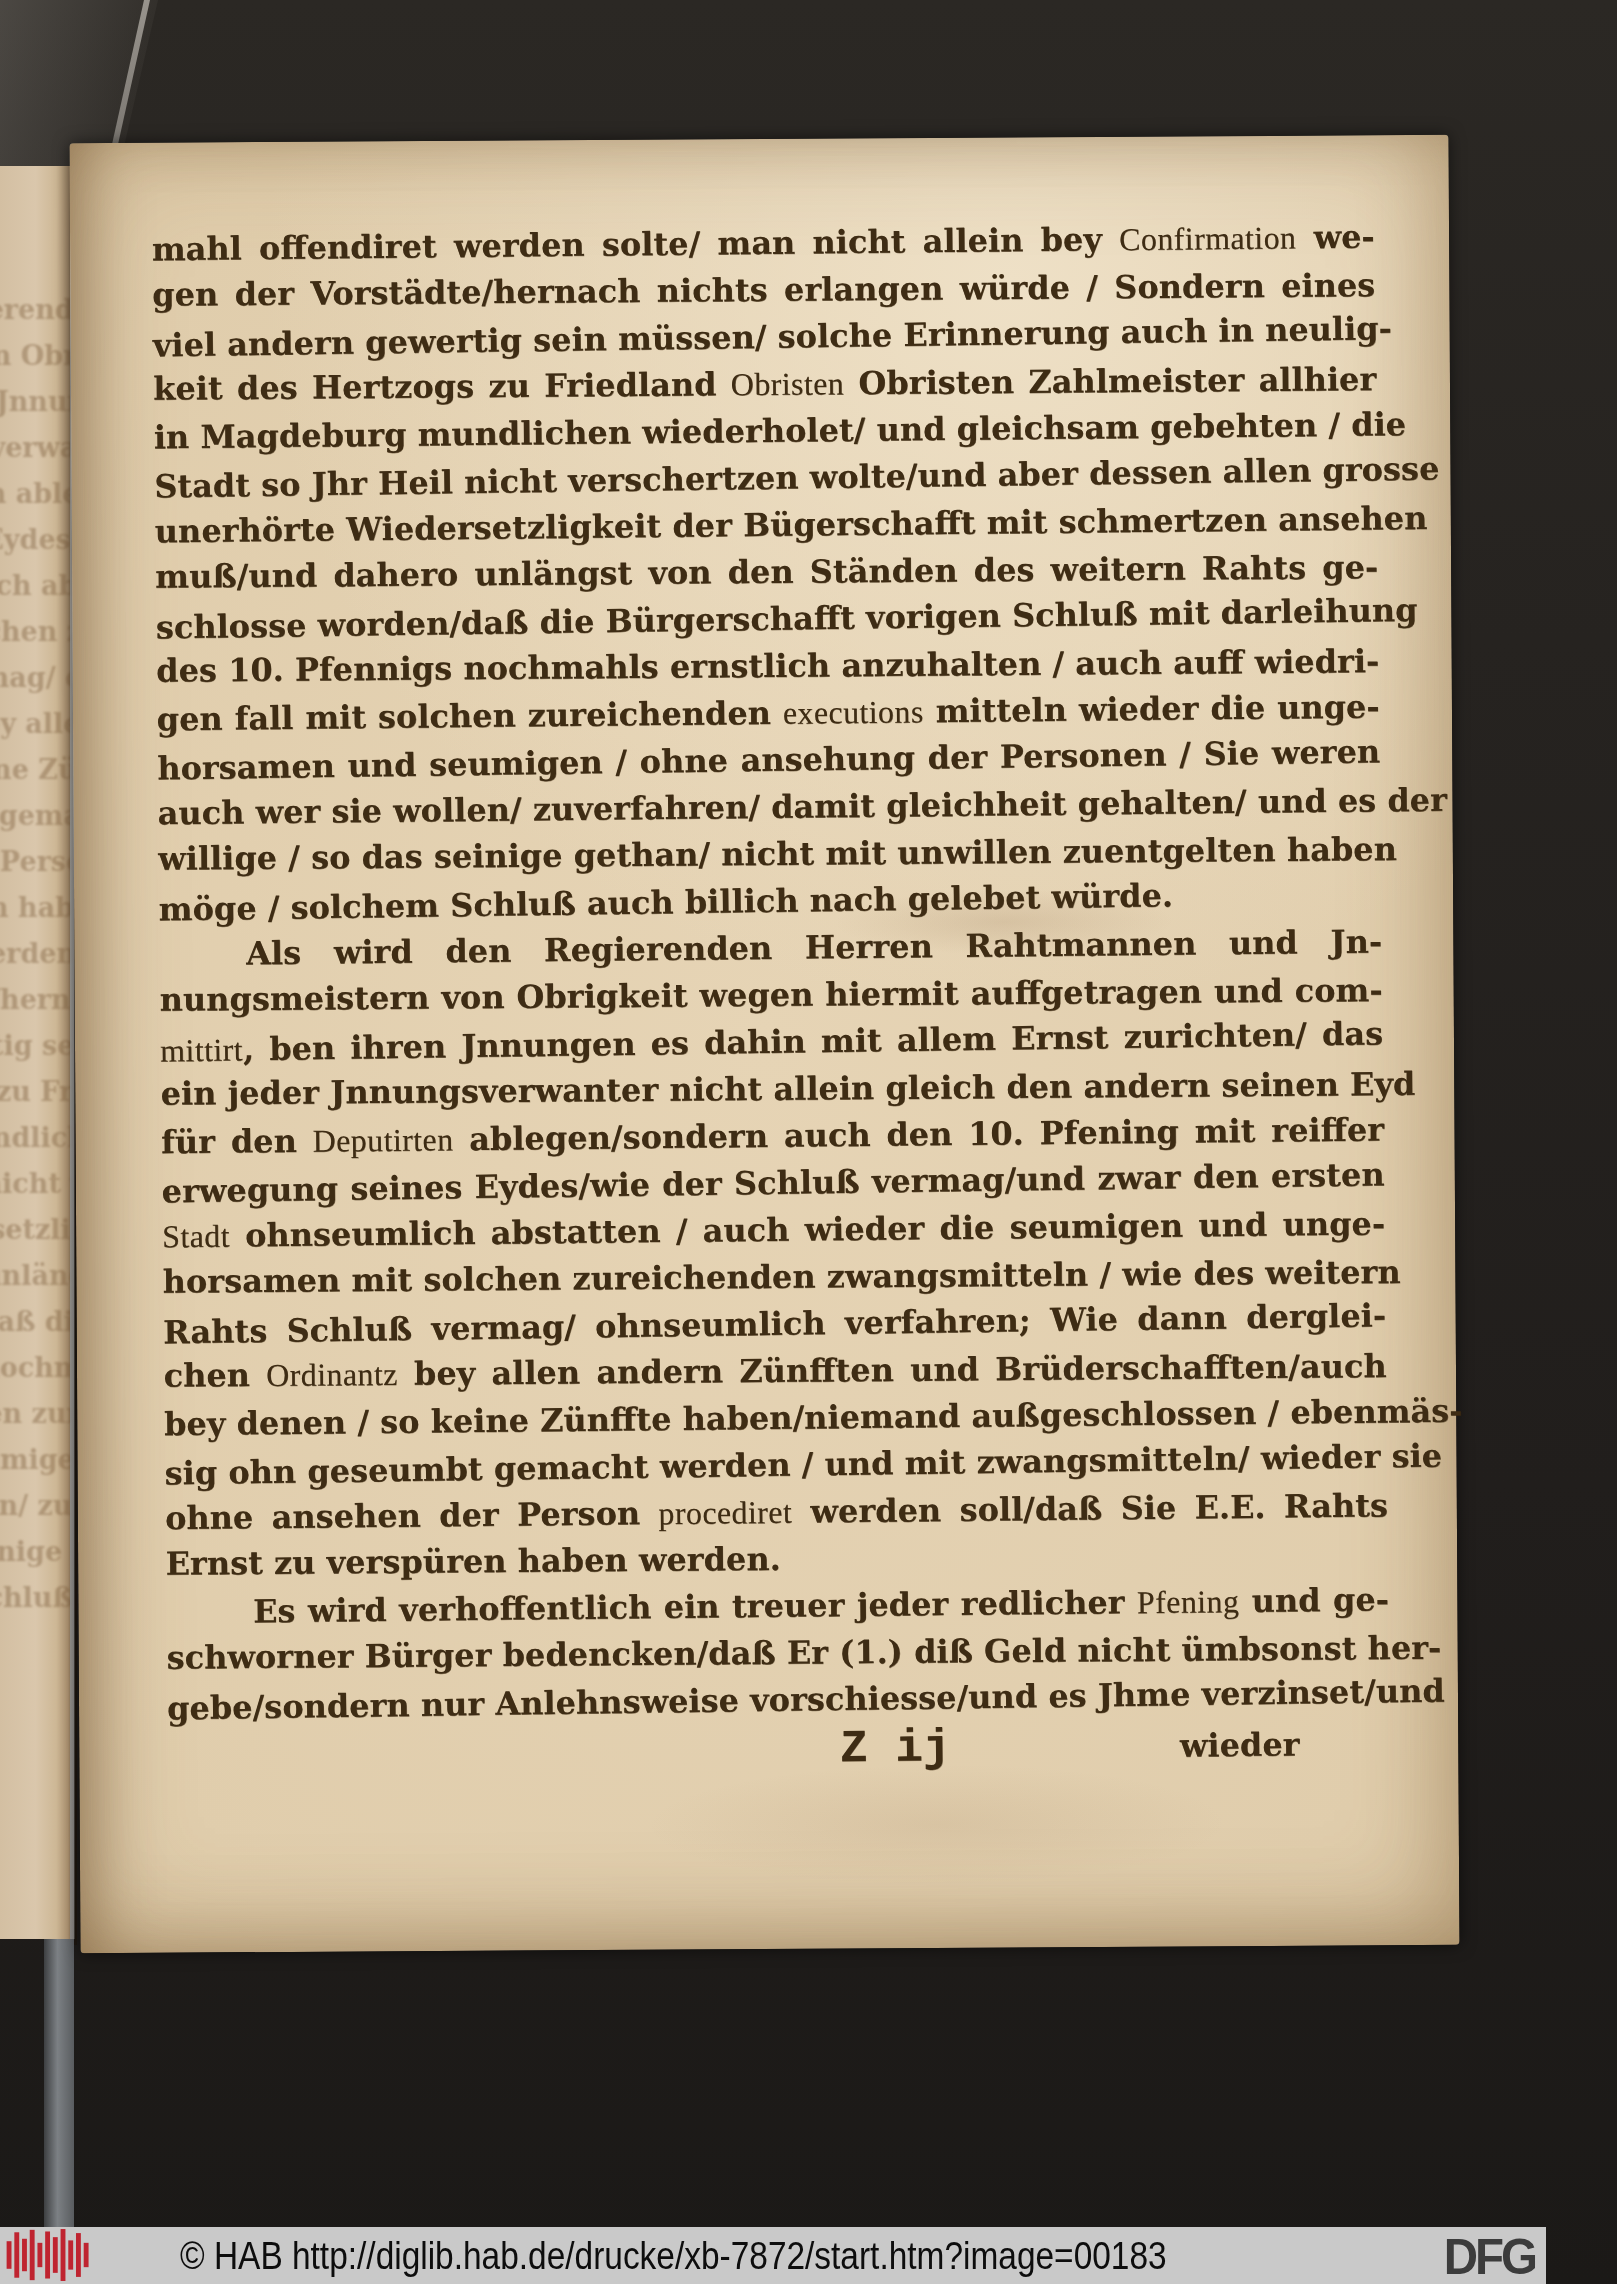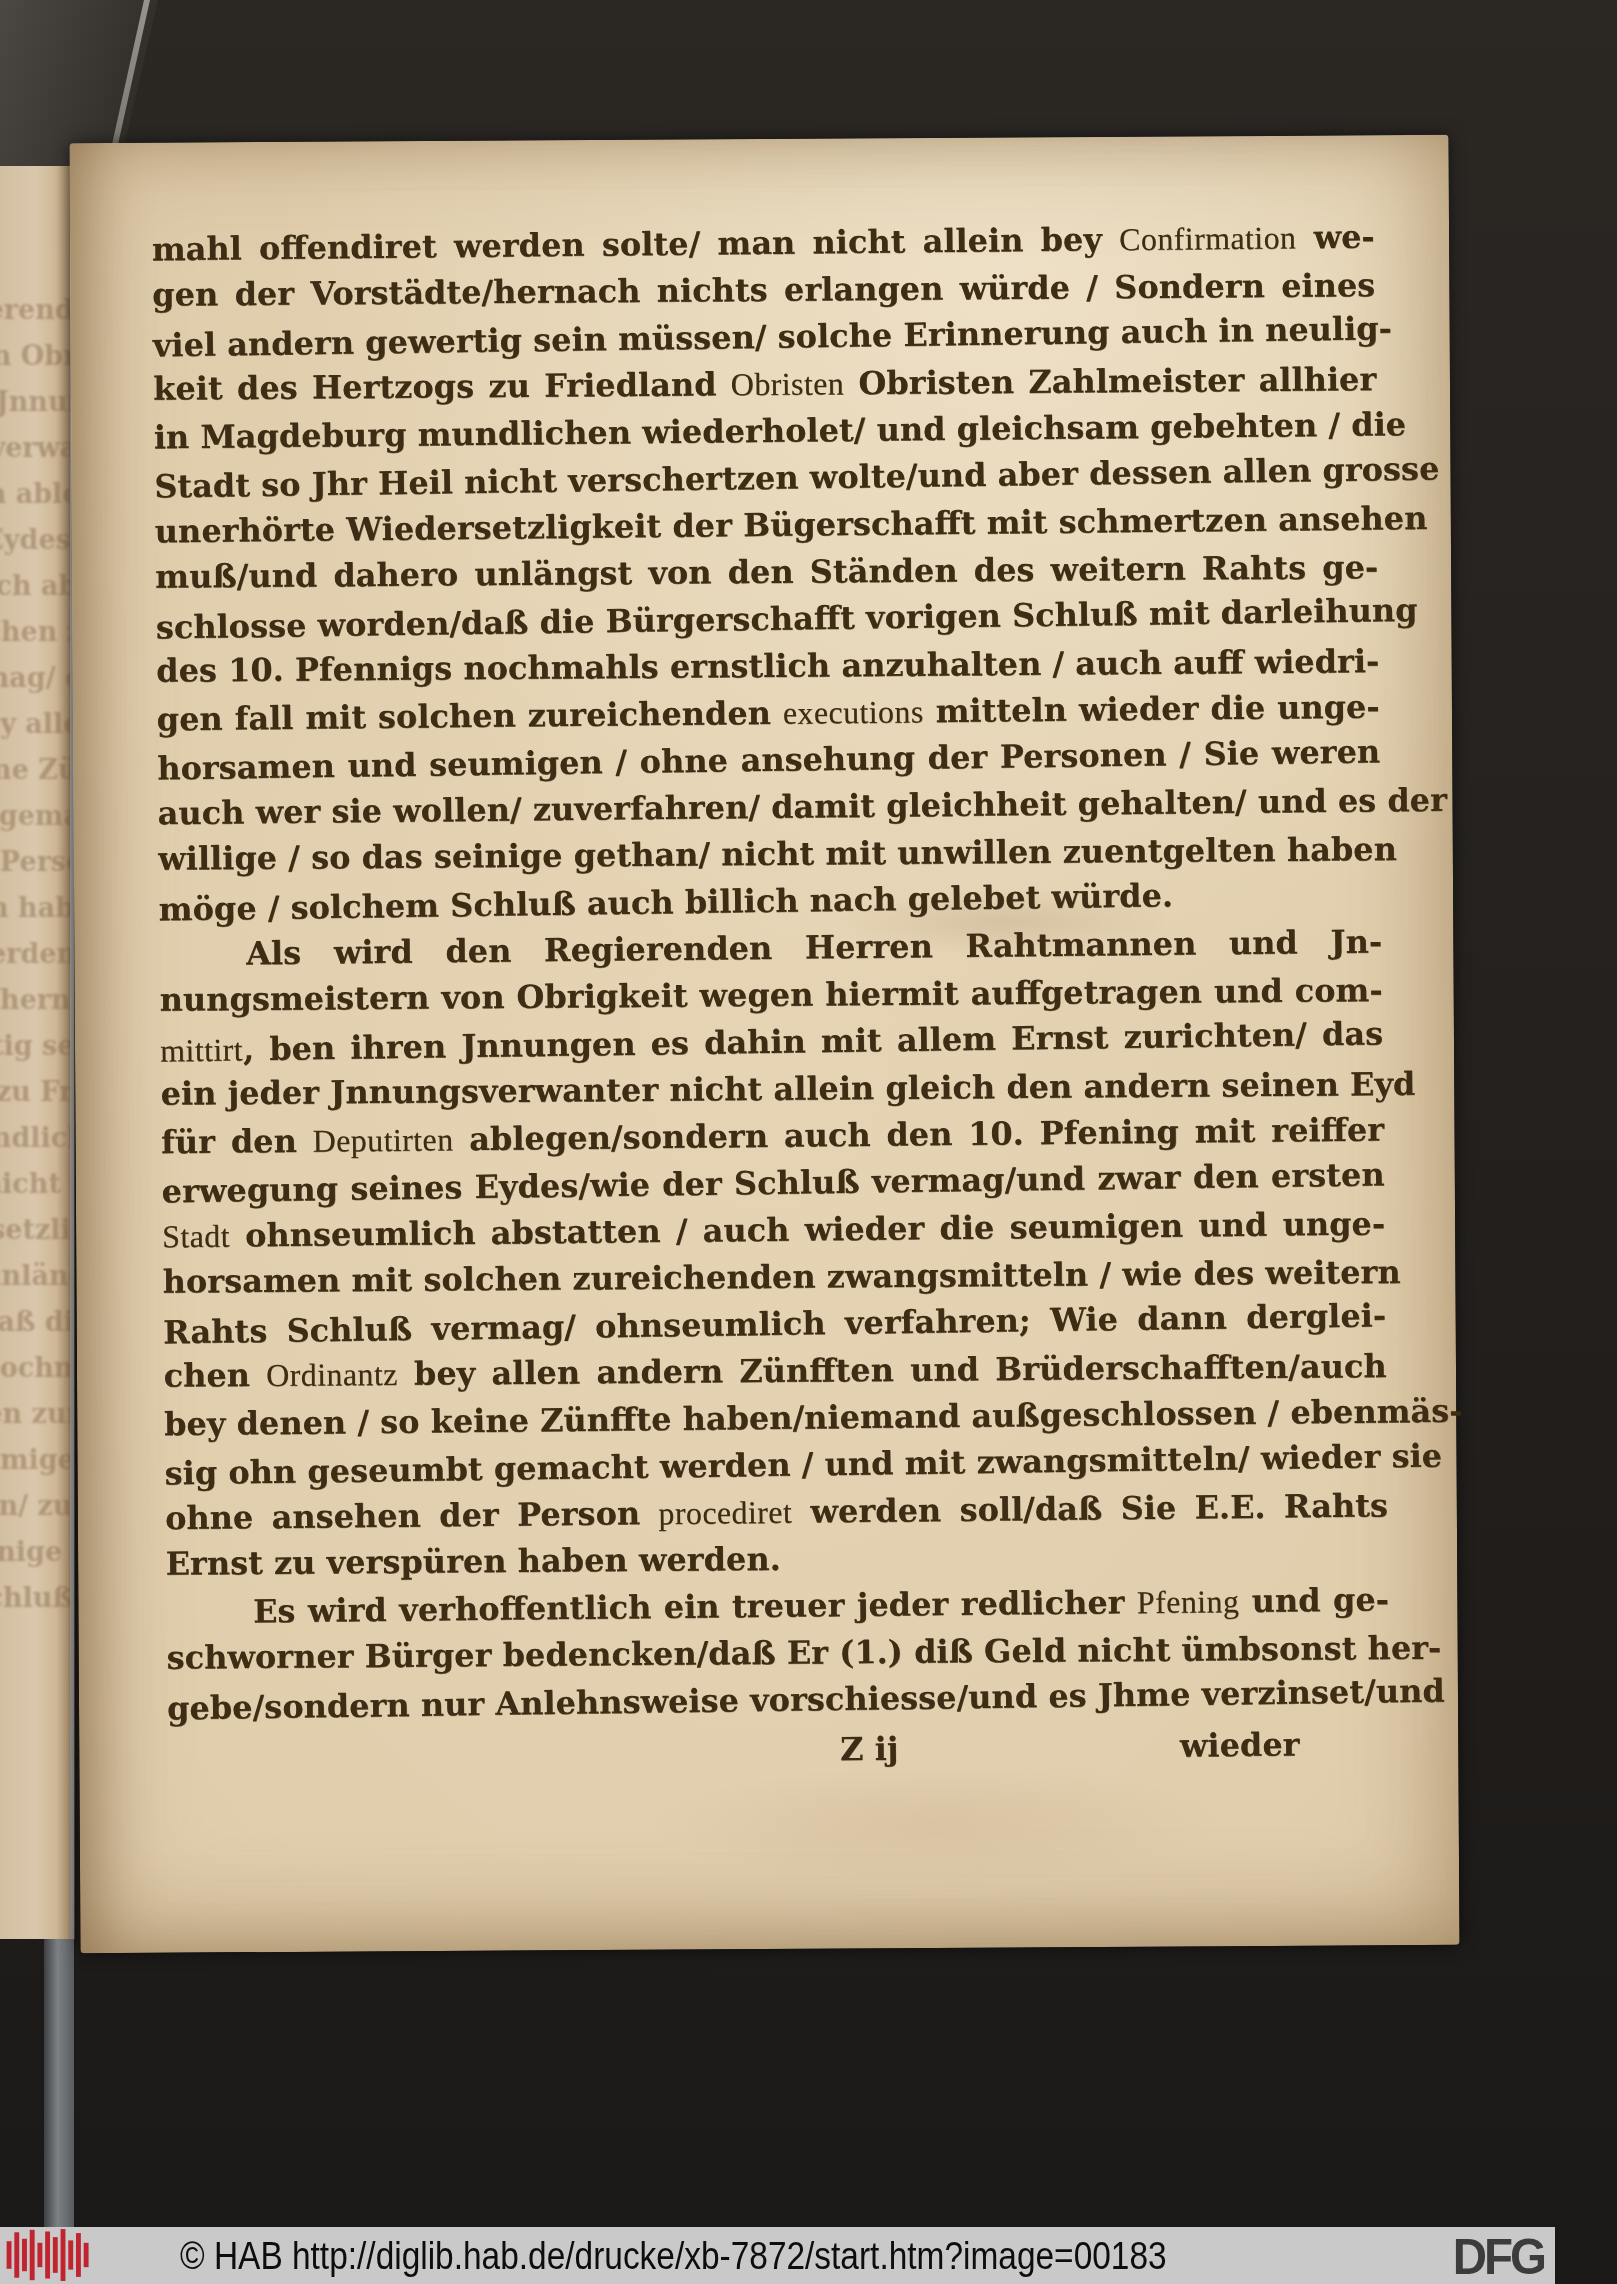--- a/index.html
+++ b/index.html
@@ -72,25 +72,25 @@
   }
   .textblock .line{
     text-align:justify;text-align-last:justify;height:47px;white-space:nowrap;
   }
   .textblock .para .line:last-child{text-align-last:left;}
   .textblock .para.ind .line:first-child{text-indent:87px;}
   .textblock .line:nth-child(2n){transform:rotate(.15deg);}
   .textblock .line:nth-child(3n){transform:rotate(-.2deg);}
   .antiqua{font-family:"Liberation Serif",serif;font-weight:400;letter-spacing:0.4px;}
   .sigline{position:relative;height:74px;margin-top:3.2px;}
-  .sig{position:absolute;left:55%;font-size:32px;}
+  .sig{position:absolute;left:55%;font-size:46px;font-family:Liberation Mono, monospace;}
   .catchword{position:absolute;right:91px;font-size:32px;}
   
   .footer{
-    position:absolute;left:0;bottom:0;width:1546px;height:57px;background:#c9c9c9;padding-left:9px;
+    position:absolute;left:0;bottom:0;width:1546px;height:57px;background:#c9c9c9;
   }
   .hab-logo{position:absolute;left:4.9px;top:2.4px;}
   .credit{
     position:absolute;left:180px;top:0;height:57px;line-height:59px;
     font-family:"Liberation Sans",sans-serif;font-size:38px;color:#0d0d0d;
     transform:scaleX(.88);transform-origin:left center;white-space:nowrap;
   }
   .dfg{
     position:absolute;right:11.3px;top:0;height:57px;line-height:60px;
     font-family:"Liberation Sans",sans-serif;font-size:50px;font-weight:bold;

